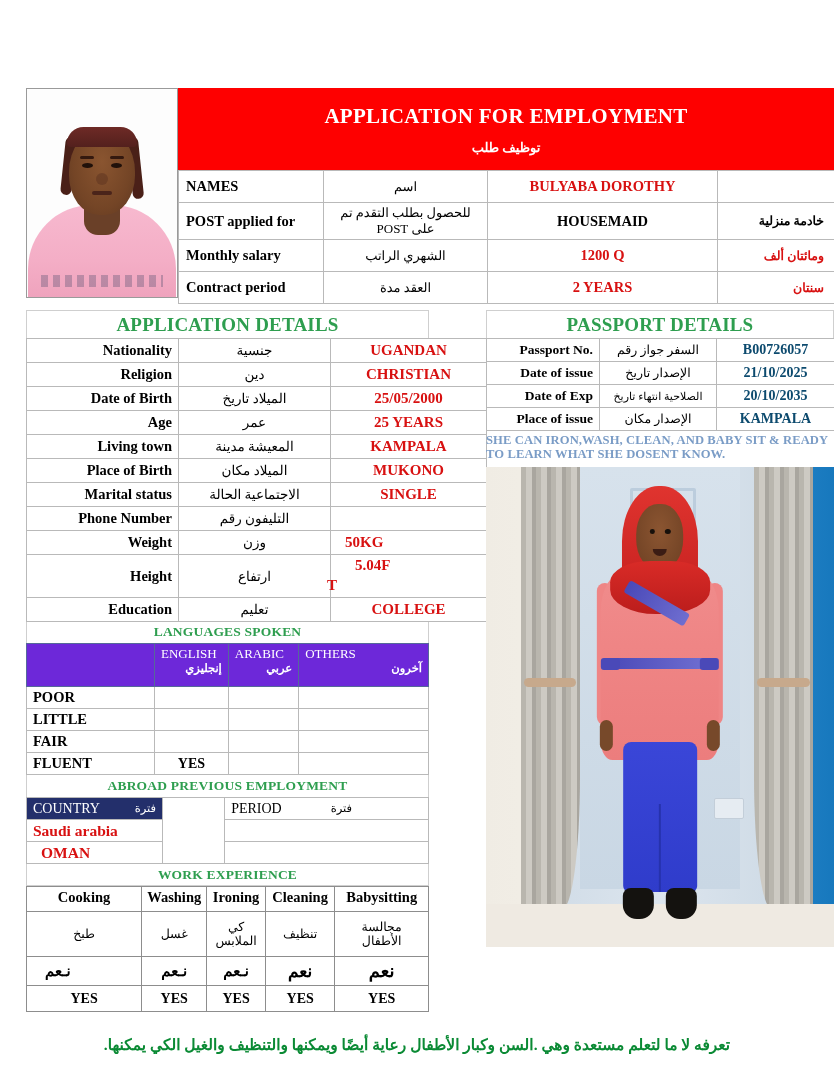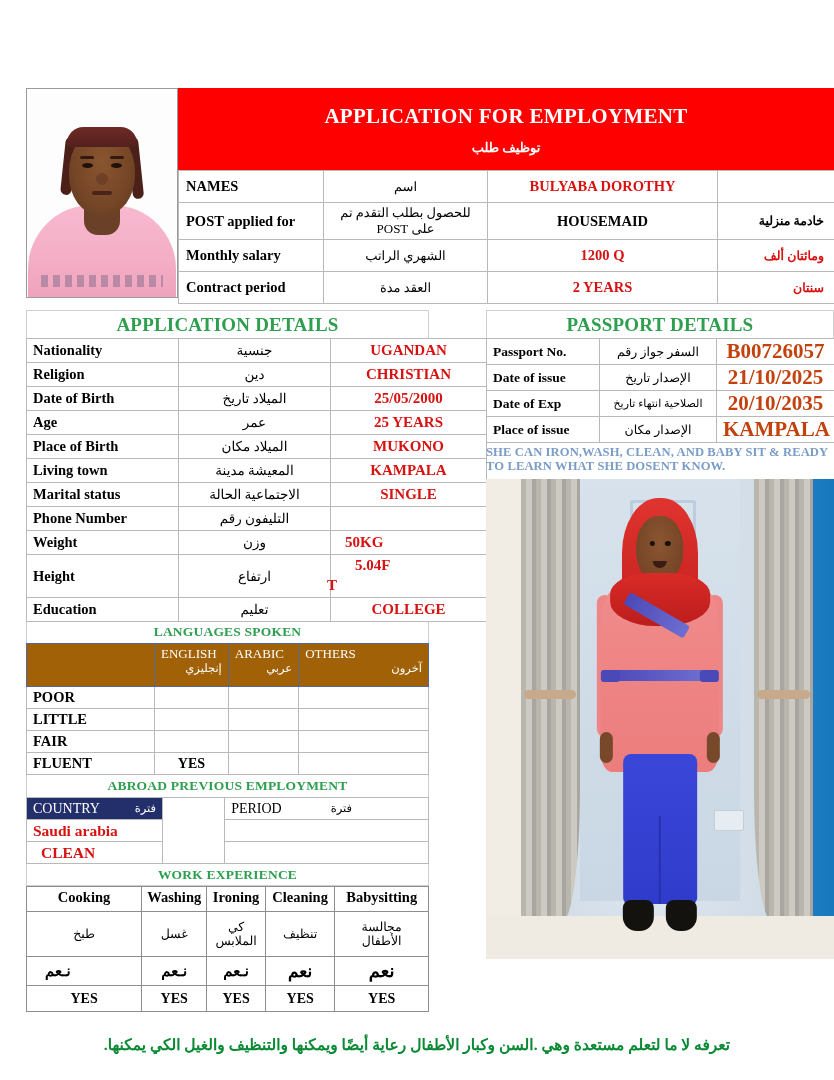--- a/index.html
+++ b/index.html
@@ -73,30 +73,30 @@
   .rightcol{position:absolute;left:486px;top:310px;width:348px;}
 
   .sect-title{
     text-align:center;color:#2e9e4f;font-weight:bold;letter-spacing:.2px;
     border:1px solid #cfcfcf;border-bottom:none;box-sizing:border-box;
   }
   .sect-title.big{font-size:19px;height:28px;line-height:27px;}
 
   .gridtbl{width:100%;table-layout:fixed;}
   .gridtbl td{border:1px solid #b9b9b9;font-size:14.5px;height:23px;padding:0 6px;vertical-align:middle;}
-  .gridtbl td.k{font-weight:bold;}
+  .gridtbl td.k{font-weight:bold;text-align:right;}
   .gridtbl td.a{text-align:center;direction:rtl;font-size:13.5px;}
   .gridtbl td.v{text-align:center;font-weight:bold;color:#d81111;font-size:15px;}
   .gridtbl td.v.left{text-align:left;padding-left:14px;}
 
   
   .ptbl td{border:1px solid #b9b9b9;font-size:13.5px;height:22px;padding:0 6px;}
   .ptbl td.k{font-weight:bold;}
   .ptbl td.a{text-align:center;direction:rtl;font-size:12.5px;}
-  .ptbl td.v{text-align:center;font-weight:bold;color:#c2410c;font-size:21px;}
+  .ptbl td.v{text-align:center;font-weight:bold;color:#0c4a6e;font-size:14px;}
 
   .note{
     margin-top:2px;color:#7a9cc6;font-weight:bold;font-size:12.6px;
     line-height:14px;letter-spacing:.1px;
   }
 
   .bigphoto{
     margin-top:6px;width:100%;height:480px;position:relative;overflow:hidden;background:#dfe7ef;
   }
   .bp-wall{position:absolute;inset:0;background:linear-gradient(90deg,#f0ece4 0%,#f1ede5 10%,#cfdbe6 14%,#dce5ee 50%,#cfdbe6 84%,#1f7fc4 90%,#1778bd 100%);}
@@ -133,24 +133,24 @@
   .f-arm.l{left:-3%;} .f-arm.r{right:-3%;}
   .f-hand{position:absolute;top:53%;width:11%;height:7%;background:#77492a;border-radius:10px;}
   .f-hand.l{left:-1%;} .f-hand.r{right:-1%;}
   .f-pants{position:absolute;left:50%;transform:translateX(-50%);top:58%;width:62%;height:34%;
      background:linear-gradient(180deg,#3a46d8,#2f3ccb);border-radius:8px 8px 6px 6px;}
   .f-split{position:absolute;left:50%;transform:translateX(-50%);top:72%;width:2px;height:20%;background:#2632ad;}
   .f-shoe{position:absolute;top:91%;width:26%;height:7%;background:#14120f;border-radius:8px 8px 14px 14px;}
   .f-shoe.l{left:19%;} .f-shoe.r{right:19%;}
 
   
-  .lang thead td{background:#a16207;color:#fff;border:1px solid #55689a;font-weight:normal;}
+  .lang thead td{background:#6d28d9;color:#fff;border:1px solid #55689a;font-weight:normal;}
   .lang td{border:1px solid #b9b9b9;font-size:14px;height:21px;padding:0 6px;}
   .lang .hc{font-size:13px;line-height:14px;text-align:left;padding:3px 6px;height:36px;vertical-align:top;}
-  .lang .hc .ara{display:block;direction:rtl;text-align:right;font-size:11.5px;}
+  .lang .hc .ara{display:block;direction:rtl;text-align:right;font-size:11.5px;font-weight:bold;}
   .lang td.k{font-weight:bold;font-size:14.5px;}
   .lang td.c{text-align:center;font-weight:bold;}
 
   .abroad td{border:1px solid #b9b9b9;font-size:14px;height:21px;padding:0 6px;}
   .abroad .navy{background:#232f6b;color:#fff;font-weight:normal;margin-top:24px;}
   .abroad .navy .ara{float:right;direction:rtl;font-size:11.5px;}
   .abroad .per{font-size:14px;}
   .abroad .per .ara{float:right;direction:rtl;font-size:11.5px;padding-right:70px;}
   .abroad td.cn{font-weight:bold;color:#d81111;font-size:15.5px;}
   .abroad td.cn.ind{padding-left:14px;}
@@ -258,28 +258,28 @@
           <td class="k">Date of Birth</td>
           <td class="a">الميلاد تاريخ</td>
           <td class="v">25/05/2000</td>
         </tr>
         <tr>
           <td class="k">Age</td>
           <td class="a">عمر</td>
           <td class="v">25  YEARS</td>
         </tr>
         <tr>
+          <td class="k">Living town</td>
+          <td class="a">المعيشة مدينة</td>
+          <td class="v">KAMPALA</td>
+        </tr>
+        <tr>
           <td class="k">Place of Birth</td>
           <td class="a">الميلاد مكان</td>
           <td class="v">MUKONO</td>
-        </tr>
-        <tr>
-          <td class="k">Living town</td>
-          <td class="a">المعيشة مدينة</td>
-          <td class="v">KAMPALA</td>
         </tr>
         <tr>
           <td class="k">Marital status</td>
           <td class="a">الاجتماعية الحالة</td>
           <td class="v">SINGLE</td>
         </tr>
         <tr>
           <td class="k">Phone Number</td>
           <td class="a">التليفون رقم</td>
           <td class="v"></td>
@@ -377,21 +377,21 @@
           <td class="per">
             <span>PERIOD</span>
             <span class="ara">فترة</span>
           </td>
         </tr>
         <tr>
           <td class="cn">Saudi arabia</td>
           <td></td>
         </tr>
         <tr>
-          <td class="cn ind">CLEAN</td>
+          <td class="cn ind">OMAN</td>
           <td></td>
         </tr>
       </tbody>
     </table>
 
     <div class="sect-title" style="font-size:13.5px;height:22px;line-height:21px;border-top:none;border-bottom:1px solid #cfcfcf;">WORK EXPERIENCE</div>
 
     <table class="work">
       <colgroup>
           <col style="width:152px">

